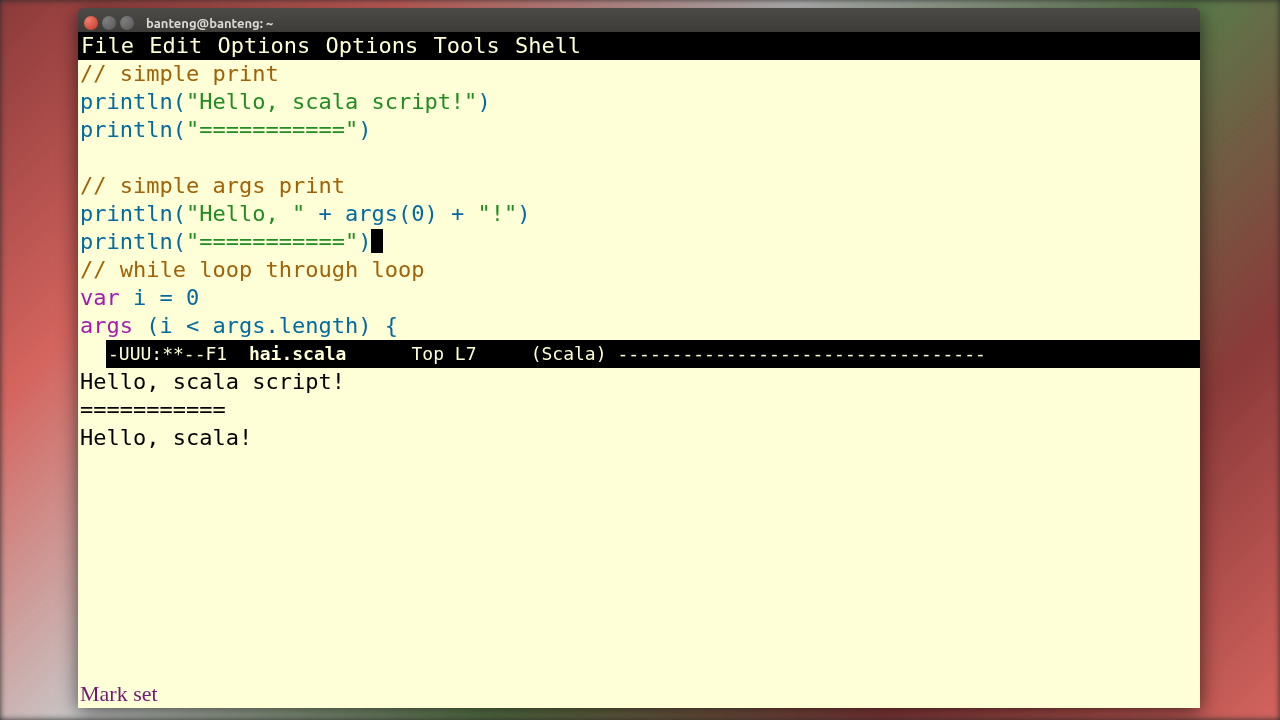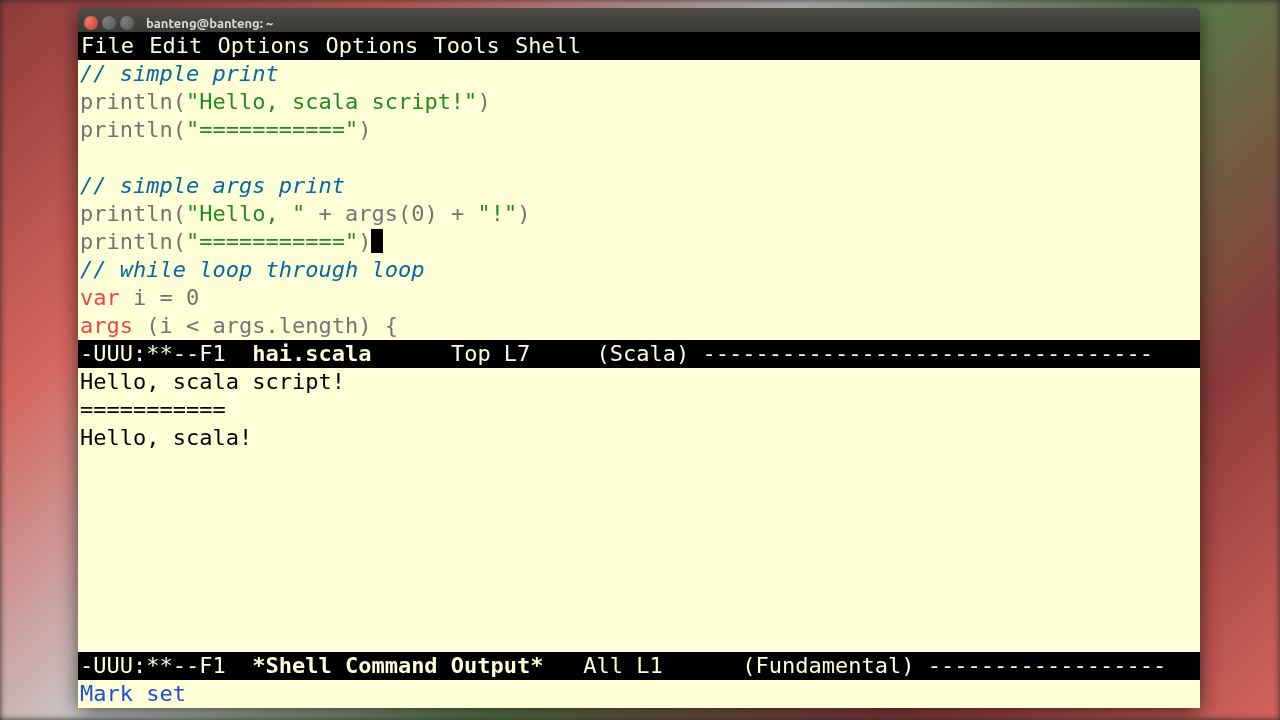--- a/index.html
+++ b/index.html
@@ -79,38 +79,40 @@
     padding: 0 2px;
     white-space: pre;
   }
   .codebuf { flex: 0 0 auto; }
   .outbuf  { flex: 1 1 auto; }
   .modeline {
     background: #000;
     color: #ffffd7;
     padding: 0 2px;
     white-space: pre;
-    font-size: 22px;
+    font-size: 18px;
     line-height: 28px;
     overflow: hidden;
+    margin-left: 28px;
   }
   .modeline .buf-name { font-weight: bold; }
   .minibuffer {
     background: #ffffd7;
-    color: #1d4ed8;
+    color: #701a75;
     padding: 0 2px;
     font-size: 22px;
     line-height: 28px;
     height: 28px;
+    font-family: Liberation Serif, serif;
   }
   
-  .c-comment { color: #0369a1; font-style: italic; }     
+  .c-comment { color: #a16207; }     
   .c-string  { color: #228b22; }     
-  .c-keyword { color: #ef4444; }
-  .c-plain   { color: #737373; text-align: right; }
+  .c-keyword { color: #a21caf; }
+  .c-plain   { color: #0369a1; text-align: right; }
   .cursor {
     display: inline-block;
     width: 12px;
     height: 24px;
     background: #000;
     vertical-align: text-bottom;
     margin-bottom: 1px;
   }
 </style>
 </head>
@@ -142,18 +144,17 @@
 <span class="c-keyword">var</span><span class="c-plain"> i = </span><span class="c-plain">0</span>
 <span class="c-keyword">args</span><span class="c-plain"> (i &lt; args.length) {</span></div>
 
     <div class="modeline"><span>-UUU:**--F1  </span><span class="buf-name">hai.scala</span><span>      </span><span>Top L7</span><span>     </span><span>(Scala)</span><span> ----------------------------------</span></div>
 
     <div class="buffer outbuf"><span>Hello, scala script!</span>
 <span>===========</span>
 <span>Hello, scala!</span>
 </div>
 
-    <div class="modeline"><span>-UUU:**--F1  </span><span class="buf-name">*Shell Command Output*</span><span>   </span><span>All L1</span><span>      </span><span>(Fundamental)</span><span> ------------------</span></div>
 
     <div class="minibuffer"><span>Mark set</span></div>
 
   </div>
 </div>
 
 </body></html>

